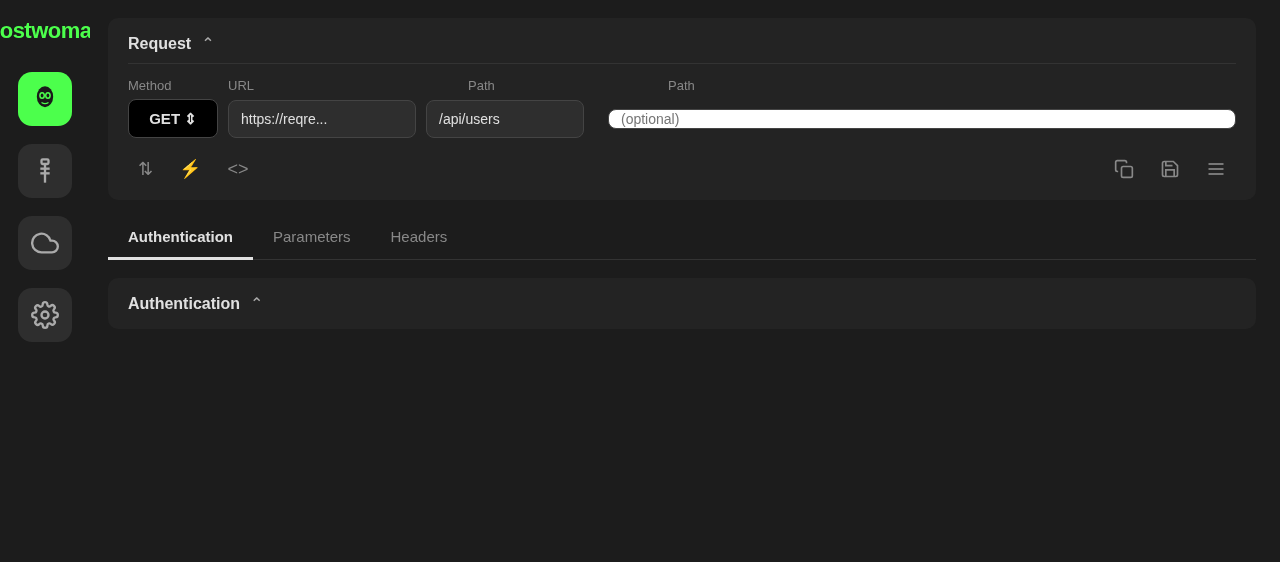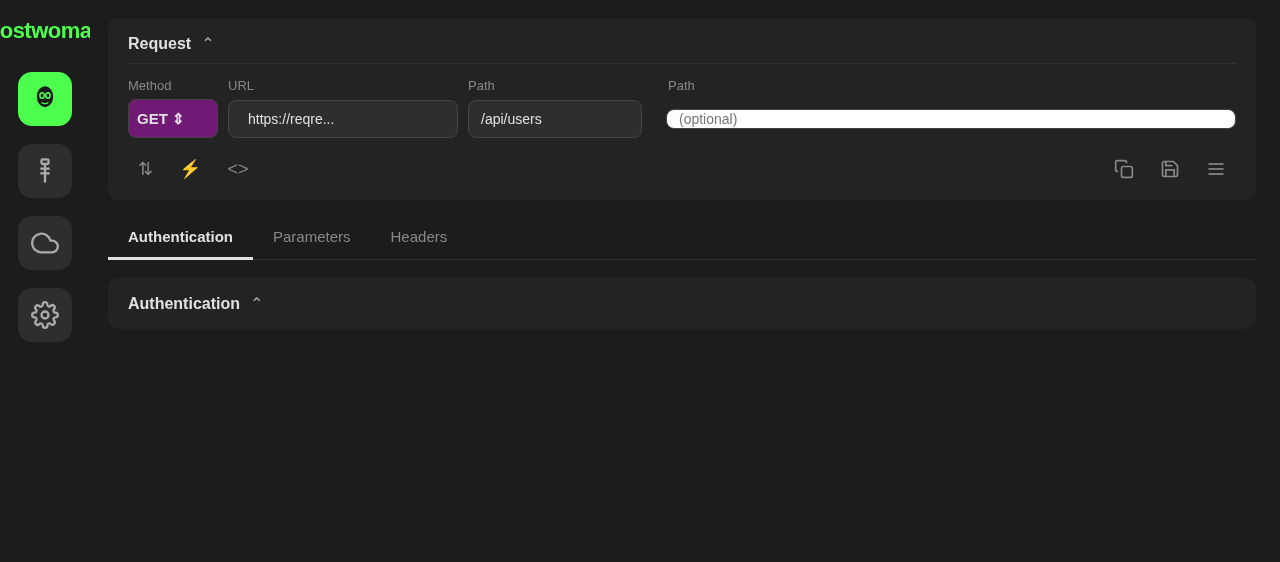--- a/index.html
+++ b/index.html
@@ -114,52 +114,53 @@
       color: #888;
       font-size: 13px;
     }
 
     .field-label-method { width: 90px; }
     .field-label-url { width: 230px; }
     .field-label-path { width: 190px; }
     .field-label-label { flex: 1; }
 
     .method-select {
-      background: #701a75;
+      background: #000000;
       border: 1px solid #444;
       border-radius: 8px;
       color: #e0e0e0;
       font-size: 15px;
       font-weight: 600;
       padding: 10px 8px;
       width: 90px;
       cursor: pointer;
       appearance: none;
       -webkit-appearance: none;
+      text-align: center;
     }
 
     .url-input {
       background: #2e2e2e;
       border: 1px solid #444;
       border-radius: 8px;
       color: #e0e0e0;
       font-size: 14px;
-      padding: 10px 19px;
-      width: 230px;
+      padding: 10px 12px;
+      width: 188px;
       outline: none;
     }
 
     .path-input {
       background: #2e2e2e;
       border: 1px solid #444;
       border-radius: 8px;
       color: #e0e0e0;
       font-size: 14px;
       padding: 10px 12px;
-      width: 174px;
+      width: 158px;
       outline: none;
     }
 
     .label-input {
       background: #ffffff;
       border: 1px solid #444;
       border-radius: 8px;
       color: #888;
       font-size: 14px;
       padding: 1px 12px;

